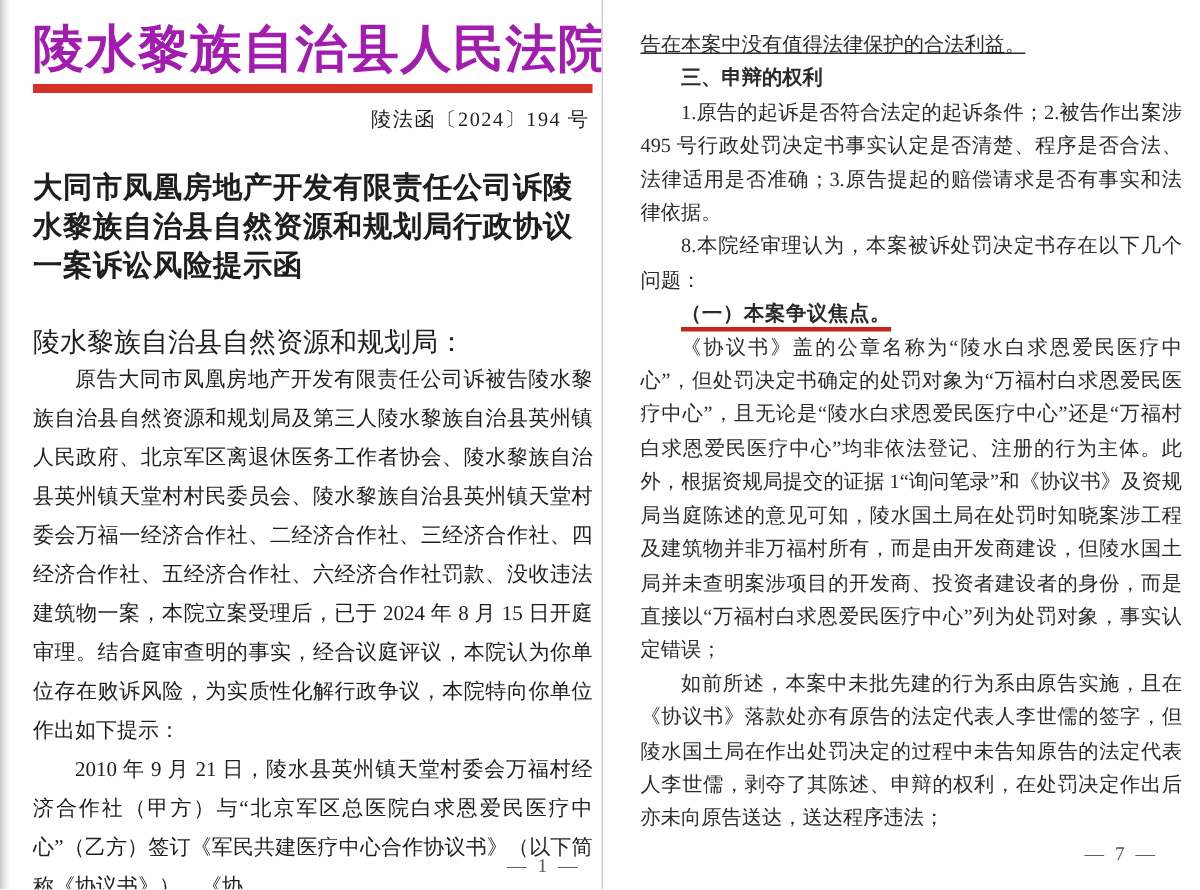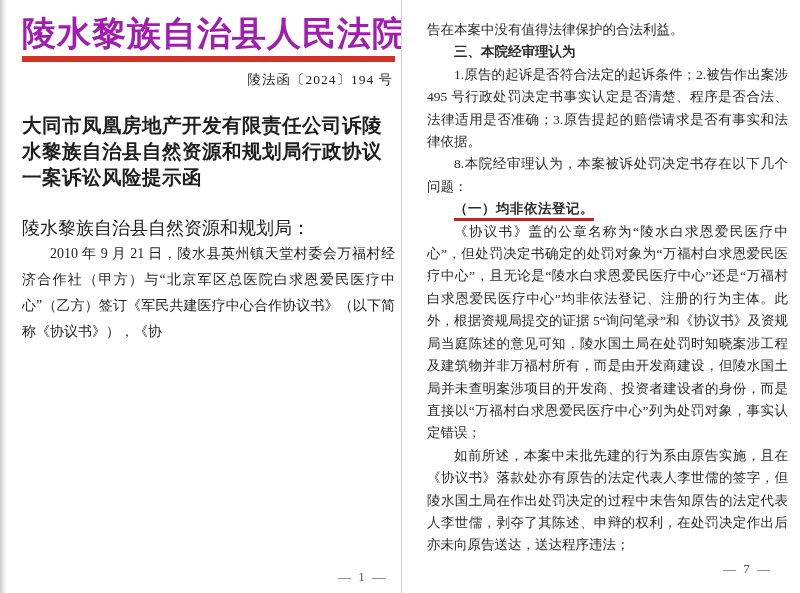--- a/index.html
+++ b/index.html
@@ -89,21 +89,21 @@
   .page-num-left  { bottom: 8px;  right: 14px; }
   .page-num-right { bottom: 16px; right: 28px; }
 
   
   .para-r {
     font-size: 13.5px;
     line-height: 22.4px;
     text-align: justify;
     text-indent: 2em;
   }
-  .no-indent { text-indent: 0; }
+  .no-indent { text-indent: 0; text-decoration: underline; }
   .sub-heading {
     font-weight: bold;
     letter-spacing: 0.5px;
   }
   .ul-red {
     text-decoration: underline;
     text-decoration-color: #c6251e;
     text-decoration-thickness: 2.5px;
     text-underline-offset: 5px;
   }
@@ -118,41 +118,42 @@
     <div class="court-name">陵水黎族自治县人民法院</div>
 
     <div class="header-rule"></div>
 
     <div class="doc-number">陵法函〔2024〕194 号</div>
 
     <div class="doc-title">大同市凤凰房地产开发有限责任公司诉陵水黎族自治县自然资源和规划局行政协议一案诉讼风险提示函</div>
 
     <div class="salutation">陵水黎族自治县自然资源和规划局：</div>
 
+    <p class="para">原告大同市凤凰房地产开发有限责任公司诉被告陵水黎族自治县自然资源和规划局及第三人陵水黎族自治县英州镇人民政府、北京军区离退休医务工作者协会、陵水黎族自治县英州镇天堂村村民委员会、陵水黎族自治县英州镇天堂村委会万福一经济合作社、二经济合作社、三经济合作社、四经济合作社、五经济合作社、六经济合作社罚款、没收违法建筑物一案，本院立案受理后，已于 2024 年 8 月 15 日开庭审理。结合庭审查明的事实，经合议庭评议，本院认为你单位存在败诉风险，为实质性化解行政争议，本院特向你单位作出如下提示：</p>
 
 
     <p class="para"><span>2010 年 9 月 21 日，陵水县英州镇天堂村委会万福村经济合作社（甲方）与“北京军区总医院白求恩爱民医疗中心”（乙方）签订《军民共建医疗中心合作协议书》（以下简称《协议书》），《协</span></p>
 
     <div class="page-num page-num-left">— 1 —</div>
   </div>
 
   <div class="page page-right">
 
     <p class="para-r no-indent">告在本案中没有值得法律保护的合法利益。</p>
 
-    <p class="para-r heading">三、本院经审理认为</p>
+    <p class="para-r heading">三、申辩的权利</p>
 
     <p class="para-r">1.原告的起诉是否符合法定的起诉条件；2.被告作出案涉 495 号行政处罚决定书事实认定是否清楚、程序是否合法、法律适用是否准确；3.原告提起的赔偿请求是否有事实和法律依据。</p>
 
 
     <p class="para-r">8.本院经审理认为，本案被诉处罚决定书存在以下几个问题：</p>
 
-    <p class="para-r sub-heading"><span class="ul-red">（一）均非依法登记。</span></p>
+    <p class="para-r sub-heading"><span class="ul-red">（一）本案争议焦点。</span></p>
 
-    <p class="para-r">《协议书》盖的公章名称为“陵水白求恩爱民医疗中心”，但处罚决定书确定的处罚对象为“万福村白求恩爱民医疗中心”，且无论是“陵水白求恩爱民医疗中心”还是“万福村白求恩爱民医疗中心”均非依法登记、注册的行为主体。此外，根据资规局提交的证据 5“询问笔录”和《协议书》及资规局当庭陈述的意见可知，陵水国土局在处罚时知晓案涉工程及建筑物并非万福村所有，而是由开发商建设，但陵水国土局并未查明案涉项目的开发商、投资者建设者的身份，而是直接以“万福村白求恩爱民医疗中心”列为处罚对象，事实认定错误；</p>
+    <p class="para-r">《协议书》盖的公章名称为“陵水白求恩爱民医疗中心”，但处罚决定书确定的处罚对象为“万福村白求恩爱民医疗中心”，且无论是“陵水白求恩爱民医疗中心”还是“万福村白求恩爱民医疗中心”均非依法登记、注册的行为主体。此外，根据资规局提交的证据 1“询问笔录”和《协议书》及资规局当庭陈述的意见可知，陵水国土局在处罚时知晓案涉工程及建筑物并非万福村所有，而是由开发商建设，但陵水国土局并未查明案涉项目的开发商、投资者建设者的身份，而是直接以“万福村白求恩爱民医疗中心”列为处罚对象，事实认定错误；</p>
 
 
     <p class="para-r">如前所述，本案中未批先建的行为系由原告实施，且在《协议书》落款处亦有原告的法定代表人李世儒的签字，但陵水国土局在作出处罚决定的过程中未告知原告的法定代表人李世儒，剥夺了其陈述、申辩的权利，在处罚决定作出后亦未向原告送达，送达程序违法；</p>
 
     <div class="page-num page-num-right">— 7 —</div>
   </div>
 
 </div>
 
 </body></html>

